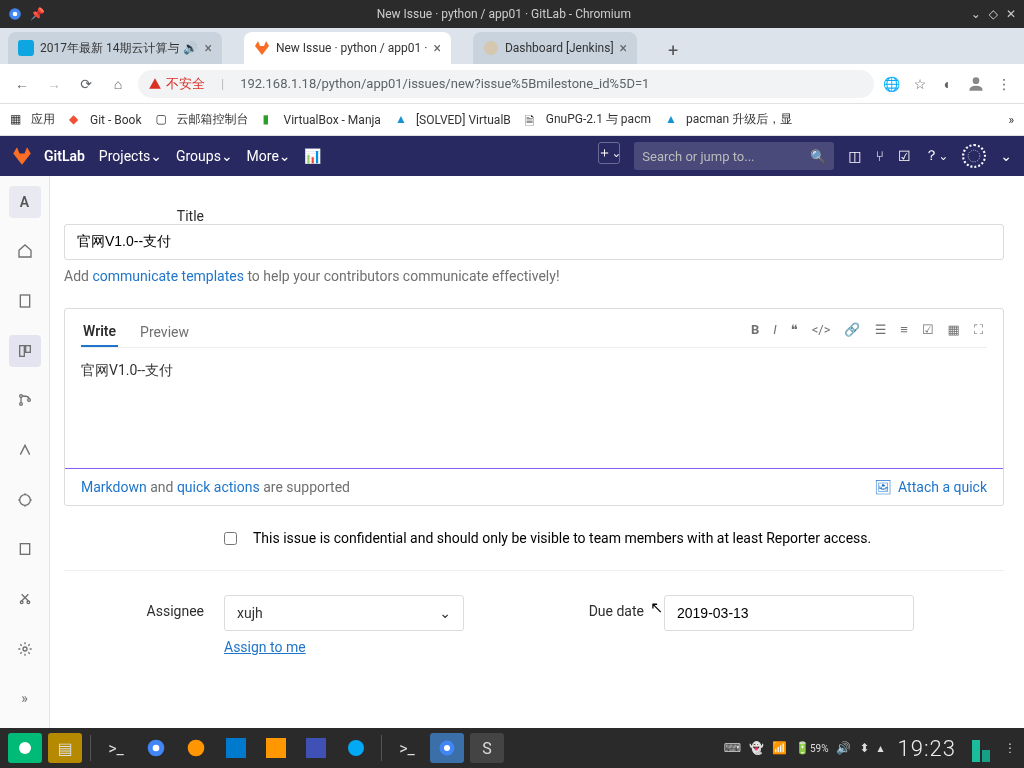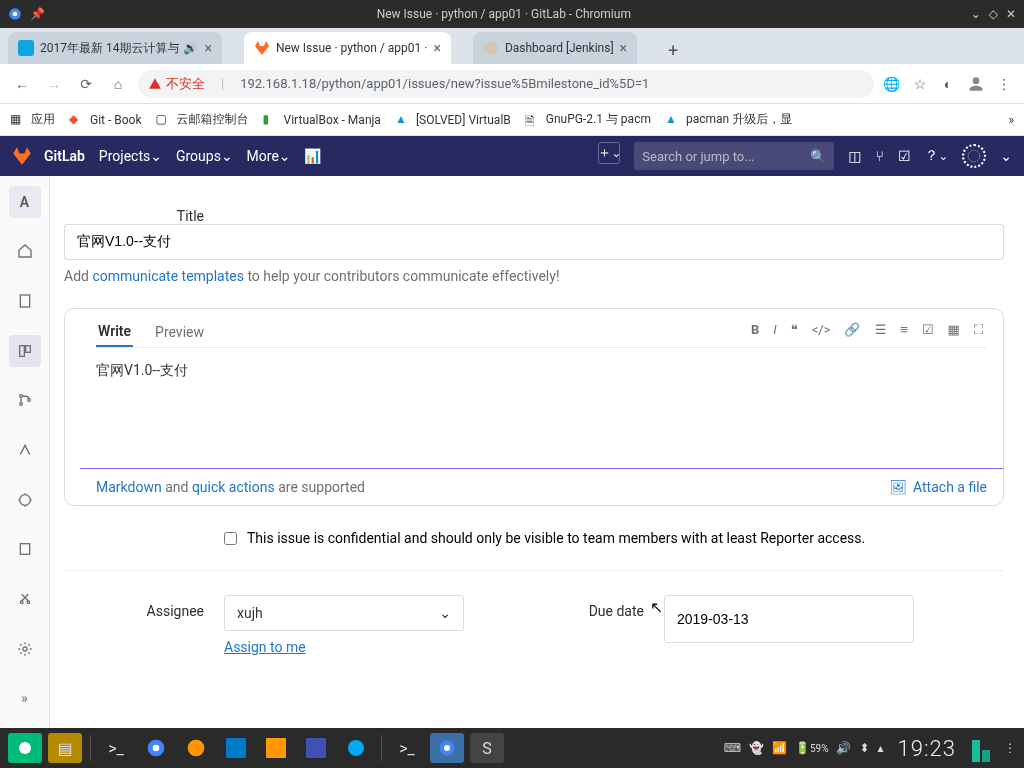--- a/index.html
+++ b/index.html
@@ -51,41 +51,41 @@
 
 
 .main { position: absolute; left: 50px; top: 176px; right: 0; height: 552px; background: #fff; overflow: hidden; padding: 24px 20px 0 14px; }
 .form-row { display: flex; margin-bottom: 24px; flex-direction: column; }
 .form-label { width: 160px; text-align: right; padding-right: 20px; padding-top: 8px; color: #2e2e2e; font-size: 14px; }
 .form-field { flex: 1; }
 .text-input { width: 100%; height: 36px; border: 1px solid #dcdcdc; border-radius: 3px; padding: 0 12px; font-size: 14px; }
 .hint { font-size: 14px; color: #707070; margin-top: 8px; }
 .hint a { color: #1f75cb; text-decoration: none; }
 
-.desc-box { border: 1px solid #dcdcdc; border-radius: 10px; background: #fff; padding-left: 15px; }
+.desc-box { border: 1px solid #dcdcdc; border-radius: 3px; background: #fff; }
 .desc-tabs { display: flex; align-items: center; padding: 8px 16px 0 16px; }
 .desc-tab { margin-right: 20px; padding: 6px 2px; font-size: 14px; color: #707070; cursor: pointer; }
 .desc-tab.active { color: #2e2e2e; font-weight: 600; border-bottom: 2px solid #1f75cb; }
 .desc-toolbar { margin-left: auto; display: flex; gap: 14px; color: #707070; padding-right: 4px; position: relative; top: -2px; }
 .desc-toolbar span { cursor: pointer; font-size: 13px; }
 .desc-tabs-border { border-bottom: 1px solid #eee; margin: 0 16px; }
 .desc-textarea { padding: 14px 16px; min-height: 120px; font-size: 14px; color: #333; }
 .desc-footer { display: flex; align-items: center; padding: 10px 16px; border-top: 1px solid #8b5cf6; font-size: 14px; justify-content: space-between; }
 .desc-footer .left { color: #707070; }
 .desc-footer .left a { color: #1f75cb; text-decoration: none; }
 .desc-footer .right { color: #1f75cb; display: flex; align-items: center; gap: 6px; cursor: pointer; }
 
-.checkbox-row { display: flex; align-items: center; gap: 10px; padding-left: 160px; margin-bottom: 24px; }
+.checkbox-row { display: flex; align-items: center; gap: 16px; padding-left: 160px; margin-bottom: 24px; }
 .hr { border: none; border-top: 1px solid #eee; margin: 0 0 24px 0; }
 
 .two-col { display: flex; gap: 60px; }
 .two-col .col { flex: 1; display: flex; }
 .dropdown { width: 240px; height: 36px; border: 1px solid #dcdcdc; border-radius: 3px; display: flex; align-items: center; justify-content: space-between; padding: 0 12px; color: #333; background: #fff; }
 .assign-link { color: #1f75cb; font-size: 14px; margin-top: 8px; display: block; }
-.date-input { height: 48px; width: 250px; border: 1px solid #dcdcdc; border-radius: 3px; padding: 0 12px; font-size: 14px; }
+.date-input { height: 36px; width: 250px; border: 1px solid #dcdcdc; border-radius: 3px; padding: 0 12px; font-size: 14px; }
 
 
 .taskbar { position: absolute; left: 0; right: 0; bottom: 0; height: 40px; background: #2a2a2a; display: flex; align-items: center; padding: 0 8px; gap: 6px; color: #ddd; }
 .task-icon { width: 34px; height: 30px; display: flex; align-items: center; justify-content: center; border-radius: 3px; font-size: 16px; }
 .task-sep { width: 1px; height: 26px; background: #555; margin: 0 2px; }
 .tray { margin-left: auto; display: flex; align-items: center; gap: 8px; font-size: 12px; }
 .clock { font-size: 22px; font-weight: 300; letter-spacing: 1px; color: #eee; margin-left: 6px; }
 .sys-bars { display: flex; align-items: flex-end; gap: 2px; height: 28px; margin-left: 8px; margin-right: 6px; }
 .sys-bars .bar { width: 8px; background: #1abc9c; }
 
@@ -331,21 +331,21 @@
           </div>
         </div>
         <div class="desc-tabs-border"></div>
         <div class="desc-textarea">官网V1.0--支付</div>
         <div class="desc-footer">
           <div class="left">
             <a href="#">Markdown</a><span> and </span><a href="#">quick actions</a><span> are supported</span>
           </div>
           <div class="right">
             <span>🖼</span>
-            <span>Attach a file</span>
+            <span>Attach a quick</span>
           </div>
         </div>
       </div>
     </div>
   </div>
 
   <div class="checkbox-row">
     <input type="checkbox" style="">
     <span>This issue is confidential and should only be visible to team members with at least Reporter access.</span>
   </div>

